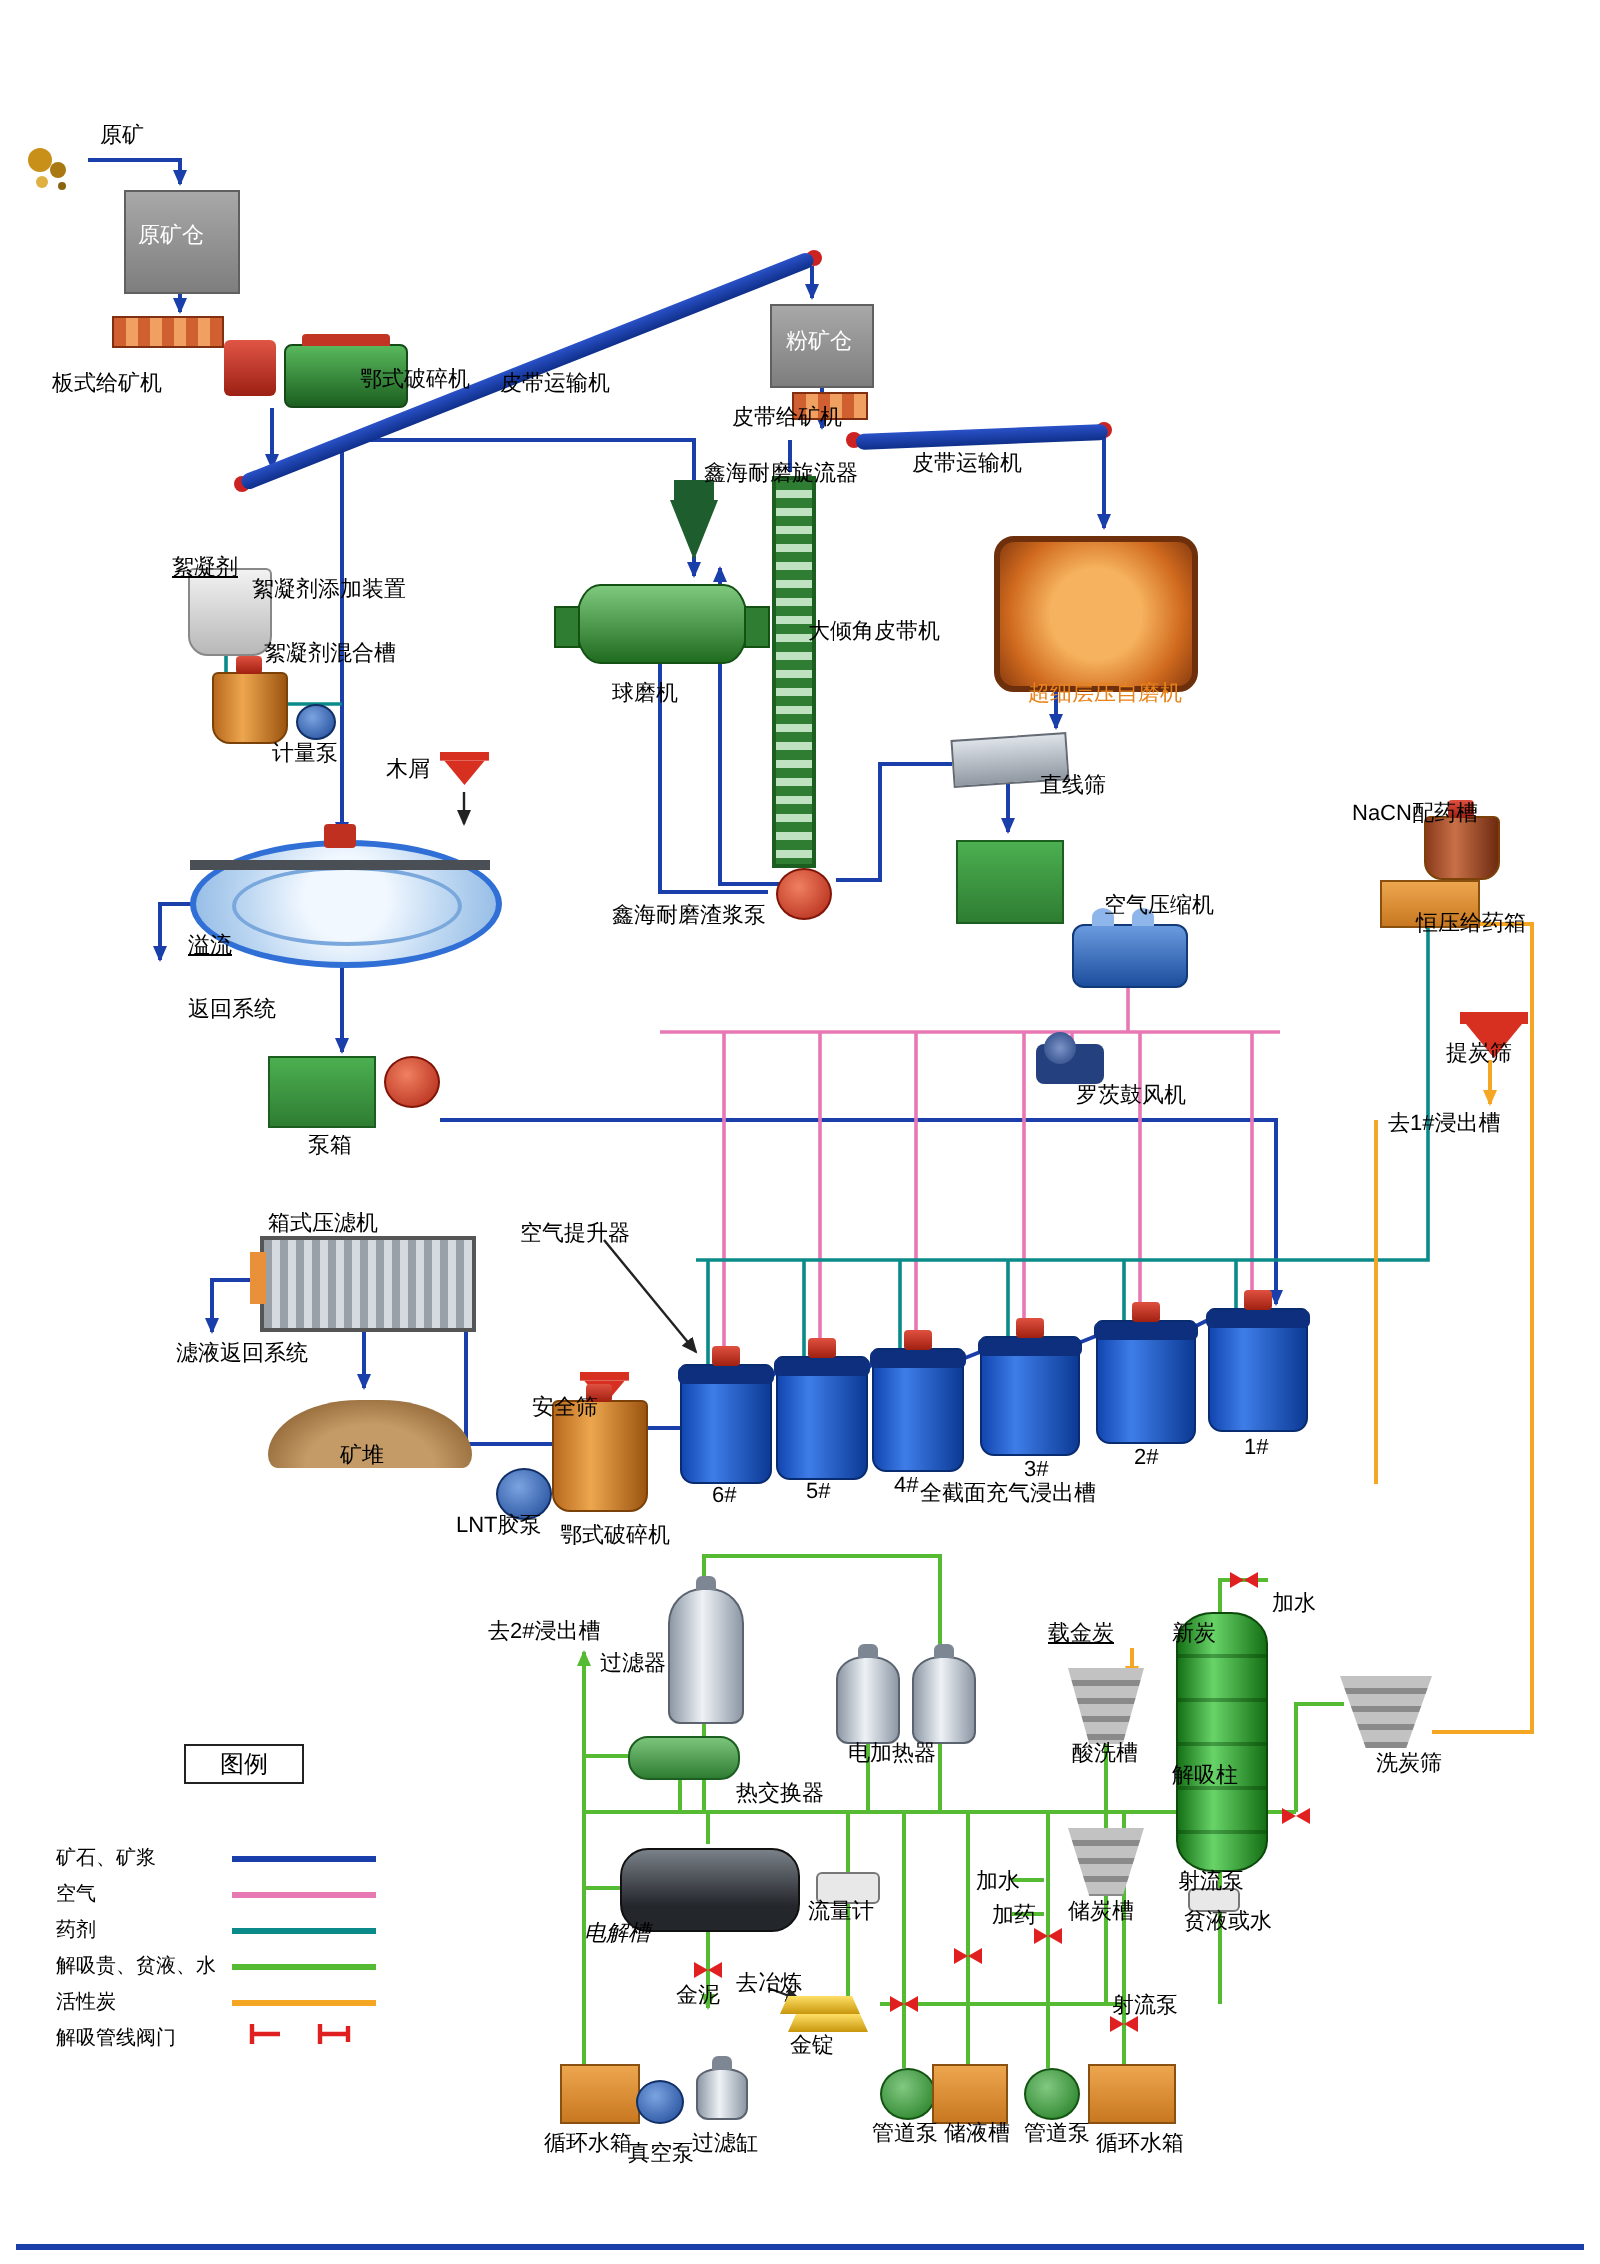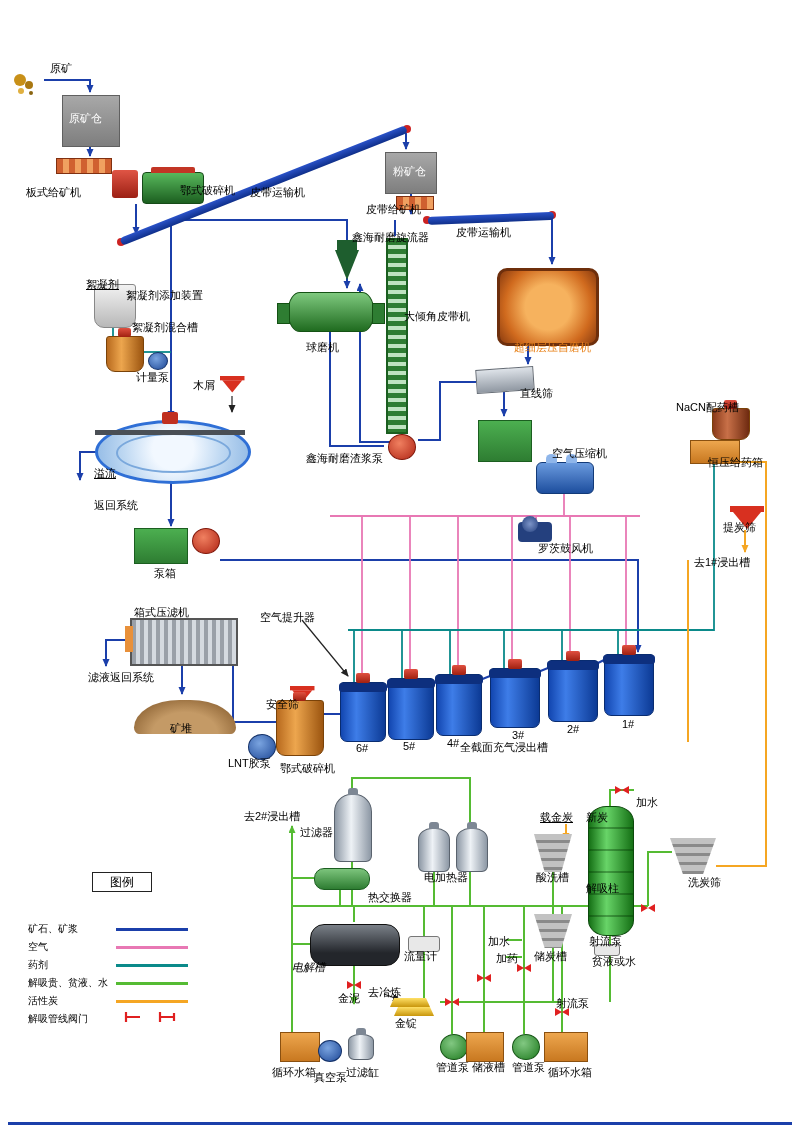--- a/index.html
+++ b/index.html
@@ -288,21 +288,21 @@
       <div class="lbl" style="left: 403px; top: 740px;">5#</div>
       <div class="lbl" style="left: 447px; top: 737px;">4#</div>
       <div class="lbl" style="left: 512px; top: 729px;">3#</div>
       <div class="lbl" style="left: 567px; top: 723px;">2#</div>
       <div class="lbl" style="left: 622px; top: 718px;">1#</div>
       <div class="lbl" style="left: 460px; top: 741px;">全截面充气浸出槽</div>
       <div class="lbl" style="left: 244px; top: 810px;">去2#浸出槽</div>
       <div class="lbl" style="left: 300px; top: 826px;">过滤器</div>
       <div class="lbl" style="left: 424px; top: 871px; text-align: right;">电加热器</div>
       <div class="lbl" style="left: 368px; top: 891px;">热交换器</div>
-      <div class="lbl" style="left: 540px; top: 811px; text-decoration: underline;">载金炭</div>
+      <div class="lbl" style="left: 524px; top: 811px; text-decoration: underline;">载金炭</div>
       <div class="lbl" style="left: 586px; top: 811px;">新炭</div>
       <div class="lbl" style="left: 636px; top: 796px;">加水</div>
       <div class="lbl" style="left: 536px; top: 871px;">酸洗槽</div>
       <div class="lbl" style="left: 586px; top: 882px;">解吸柱</div>
       <div class="lbl" style="left: 688px; top: 876px;">洗炭筛</div>
       <div class="lbl" style="left: 292px; top: 961px; font-style: italic;">电解槽</div>
       <div class="lbl" style="left: 404px; top: 950px;">流量计</div>
       <div class="lbl" style="left: 589px; top: 935px;">射流泵</div>
       <div class="lbl" style="left: 592px; top: 955px;">贫液或水</div>
       <div class="lbl" style="left: 534px; top: 950px;">储炭槽</div>

